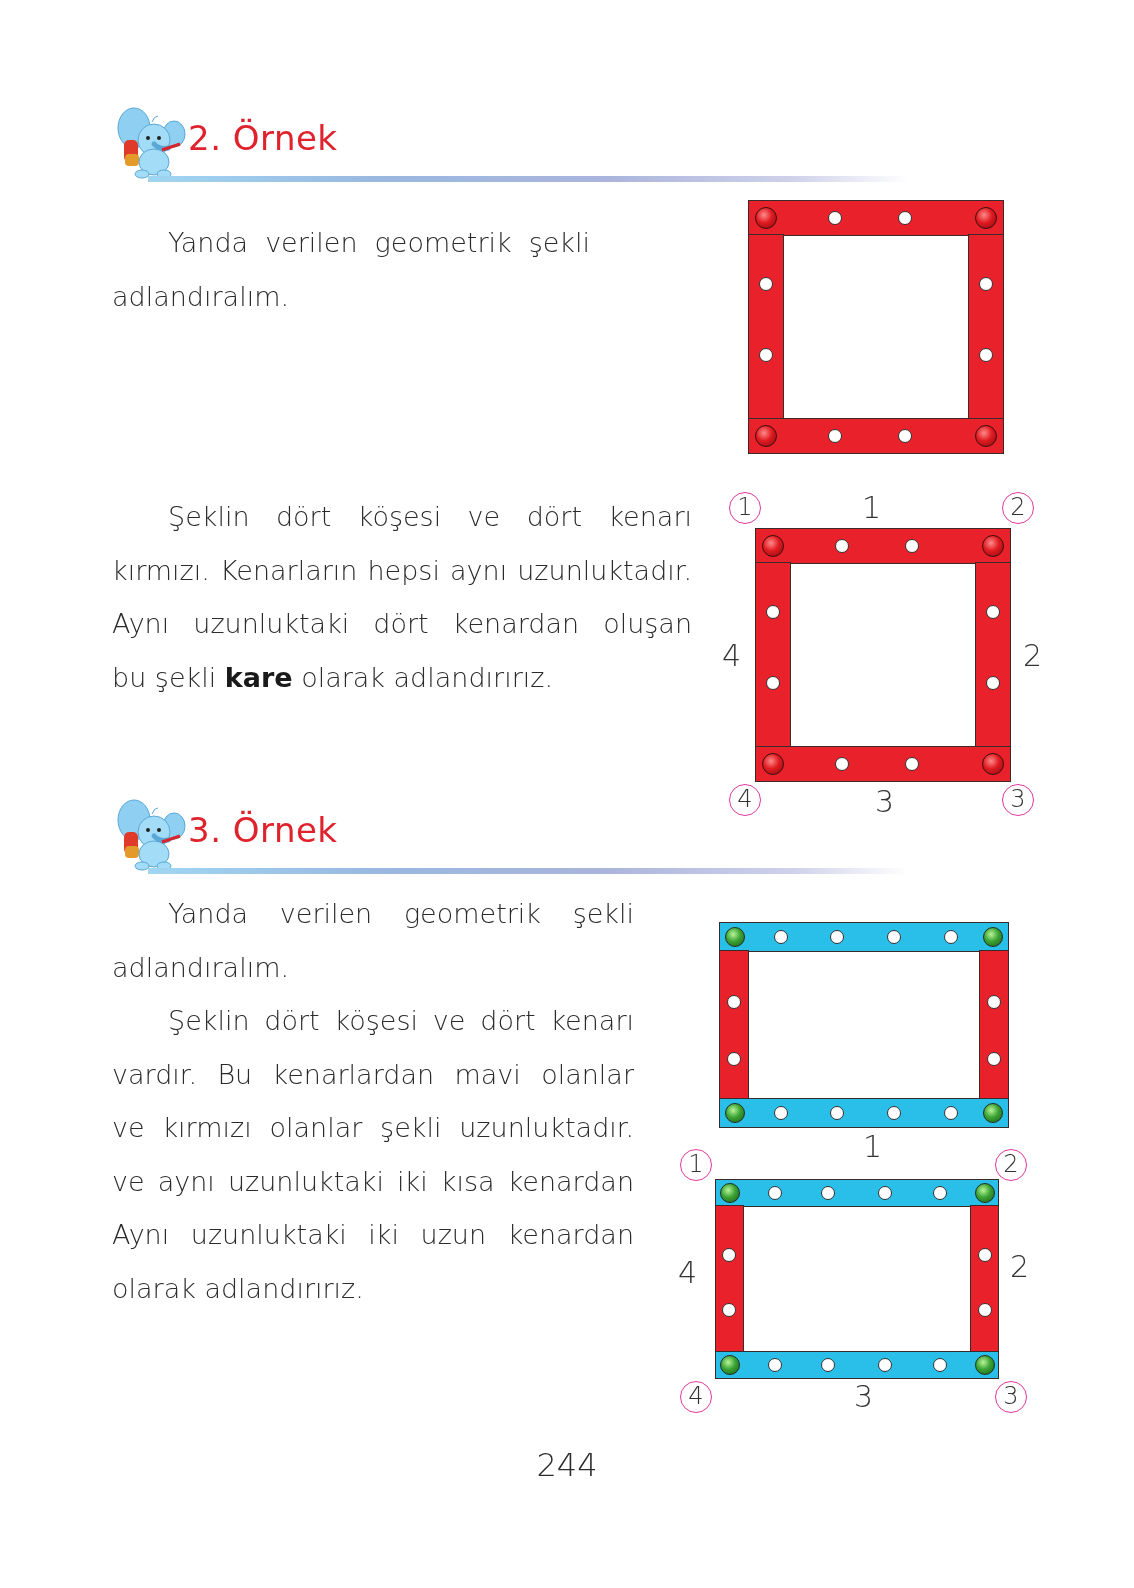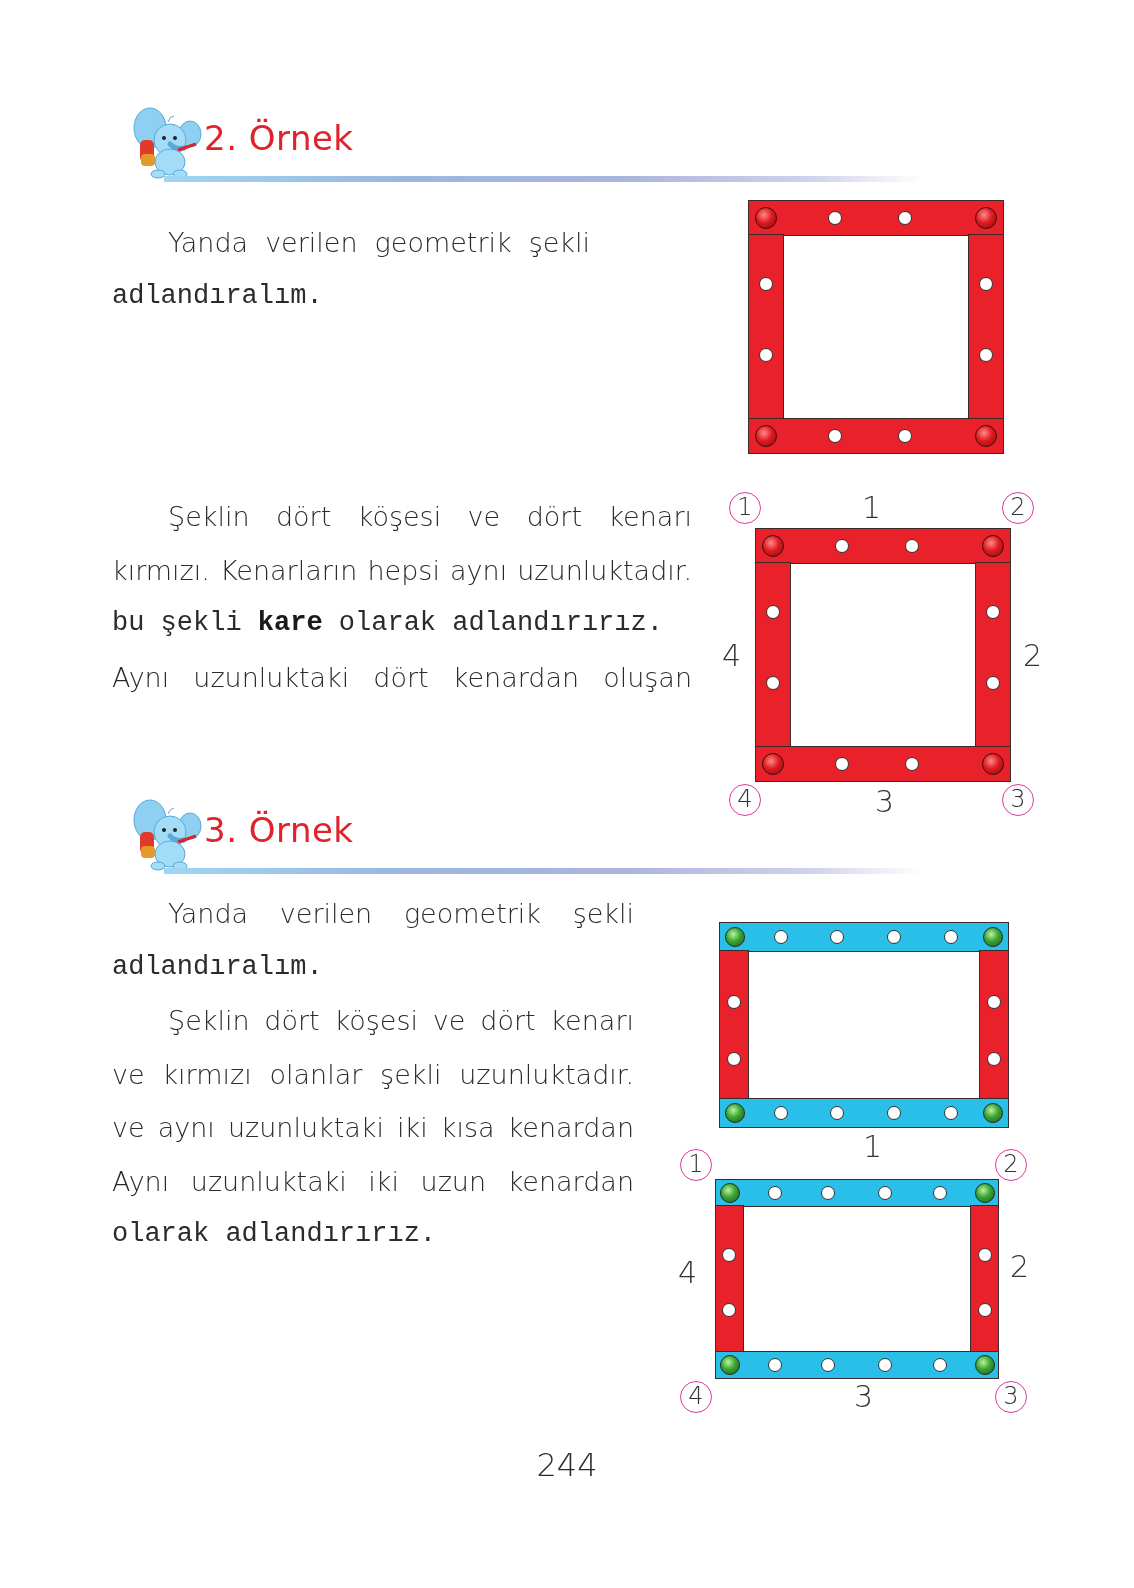--- a/index.html
+++ b/index.html
@@ -1,32 +1,32 @@
 <!DOCTYPE html>
 <html><head>
   <meta charset="utf-8">
   <style>
     html, body { margin: 0; padding: 0; background: #ffffff; }
     body { width: 1134px; height: 1588px; position: relative; overflow: hidden;
            font-family: "DejaVu Sans", sans-serif; color: #231f20; }
     .abs { position: absolute; }
 
     
-    .hdr { position: absolute; left: 124px; width: 790px; height: 90px; }
+    .hdr { position: absolute; left: 108px; width: 790px; height: 90px; }
     .hdr .mascot { position: absolute; left: 4px; top: 0; width: 80px; height: 80px; }
     .hdr .title { position: absolute; left: 80px; top: 18px; font-size: 34px; color: #e0222c;
                   font-family: "DejaVu Sans", sans-serif; font-weight: normal; letter-spacing: 0.5px; }
     .hdr .rule { position: absolute; left: 40px; top: 76px; width: 760px; height: 6px;
                  background: linear-gradient(to right, #9fd6f2 0%, #9ab8e0 30%, #aab4dc 60%, #cfd2ea 85%, rgba(255,255,255,0) 100%); }
 
     
     .para { position: absolute; font-size: 27px; line-height: 53.5px; text-align: justify;
             font-family: "DejaVu Sans", sans-serif; font-weight: 300; color: #2b2b2b; }
     .para .line { display: block; text-align-last: justify; white-space: nowrap; }
-    .para .line.last { text-align-last: left; font-family: Liberation Mono, monospace; }
+    .para .line.last { text-align-last: left; }
     .para .indent { padding-left: 56px; }
     .para b { font-weight: bold; color: #1a1a1a; }
 
     
     .frame { position: absolute; }
     .bar { position: absolute; box-sizing: border-box; border: 1.5px solid #3a2a2a; }
     .red { background: #e8212b; }
     .blue { background: #29bfe8; }
     .hole { position: absolute; width: 14px; height: 14px; border-radius: 50%;
             background: #ffffff; border: 1.5px solid #333; box-sizing: border-box; transform: translate(-50%, -50%); }
@@ -88,22 +88,22 @@
   <div class="hole" style="left:238px; top:155px;"></div>
   <div class="knob-red" style="left:18px; top:236px;"></div>
   <div class="hole" style="left:87px; top:236px;"></div>
   <div class="hole" style="left:157px; top:236px;"></div>
   <div class="knob-red" style="left:238px; top:236px;"></div>
 </div>
 
 <div class="para" style="left:112px; top:490px; width:580px;">
   <span class="line indent">Şeklin dört köşesi ve dört kenarı</span>
   <span class="line">kırmızı. Kenarların hepsi aynı uzunluktadır.</span>
+  <span class="line">Aynı uzunluktaki dört kenardan oluşan</span>
   <span class="line last"><span>bu şekli </span><b>kare</b><span> olarak adlandırırız.</span></span>
-  <span class="line">Aynı uzunluktaki dört kenardan oluşan</span>
 </div>
 
 <div class="frame" style="left:720px; top:488px; width:320px; height:330px;">
   <div class="circ" style="left:9px; top:4px;">1</div>
   <div class="circ" style="left:282px; top:4px;">2</div>
   <div class="circ" style="left:282px; top:296px;">3</div>
   <div class="circ" style="left:9px; top:296px;">4</div>
   <div class="side" style="left:142px; top:2px;">1</div>
   <div class="side" style="left:303px; top:150px;">2</div>
   <div class="side" style="left:155px; top:296px;">3</div>
@@ -146,20 +146,21 @@
     <path d="M40 22 q2 -6 6 -6" stroke="#5aa8d8" stroke-width="1" fill="none"></path>
   </svg>
   <div class="title">3. Örnek</div>
   <div class="rule"></div>
 </div>
 
 <div class="para" style="left:112px; top:887px; width:522px;">
   <span class="line indent">Yanda verilen geometrik şekli</span>
   <span class="line last">adlandıralım.</span>
   <span class="line indent">Şeklin dört köşesi ve dört kenarı</span>
+  <span class="line">vardır. Bu kenarlardan mavi olanlar</span>
   <span class="line">ve kırmızı olanlar şekli uzunluktadır.</span>
   <span class="line">ve aynı uzunluktaki iki kısa kenardan</span>
   <span class="line">Aynı uzunluktaki iki uzun kenardan</span>
   <span class="line last">olarak adlandırırız.</span>
 </div>
 
 <div class="frame" style="left:719px; top:922px; width:290px; height:206px;">
   <div class="bar blue" style="left:0; top:0; width:290px; height:30px;"></div>
   <div class="bar red" style="left:0; top:28px; width:30px; height:150px;"></div>
   <div class="bar red" style="left:260px; top:28px; width:30px; height:150px;"></div>

